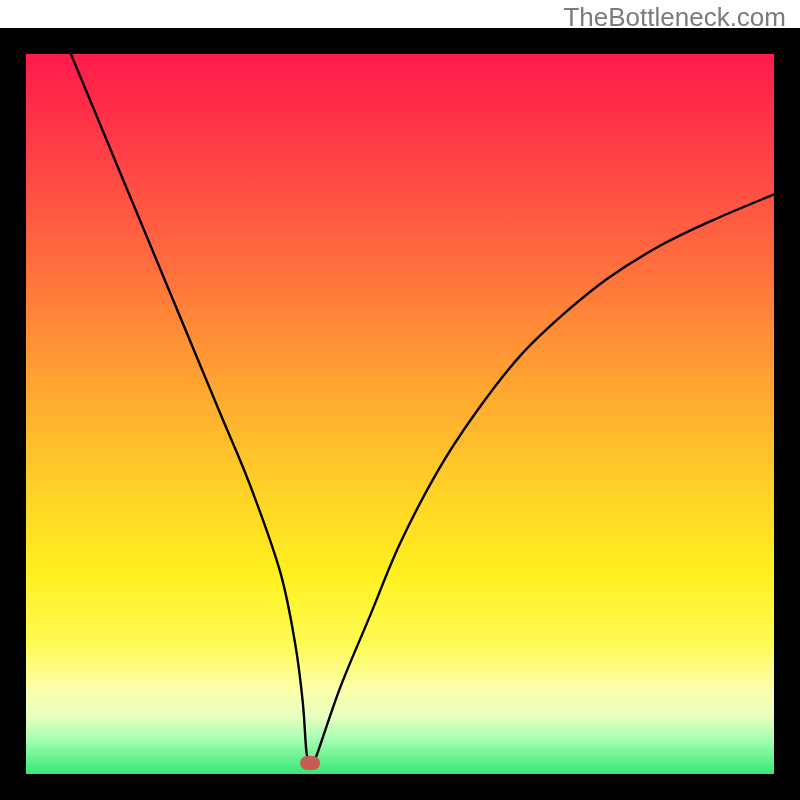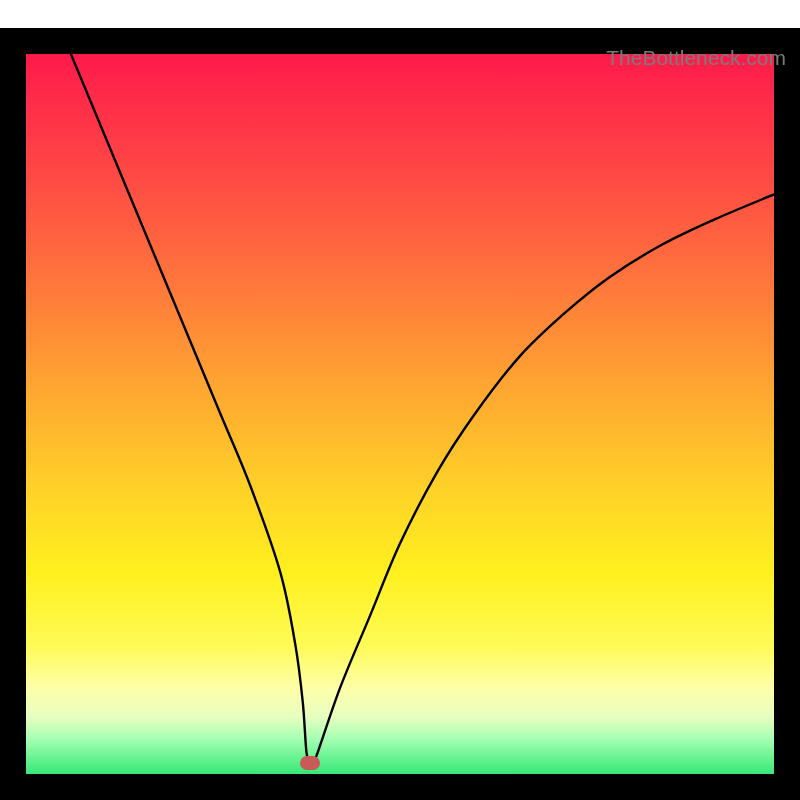--- a/index.html
+++ b/index.html
@@ -10,24 +10,23 @@
     height: 800px;
     overflow: hidden;
     position: relative;
     font-family: Arial, sans-serif;
   }
   .watermark {
     position: absolute;
     top: 2px;
     right: 14px;
     color: #7b7b7b;
-    font-size: 21px;
+    font-size: 26px;
     font-weight: 500;
     z-index: 10;
-    margin-top: 44px;
   }
   .outer {
     position: absolute;
     left: 0;
     top: 28px;
     width: 800px;
     height: 772px;
     background: #000000;
     box-sizing: border-box;
   }

